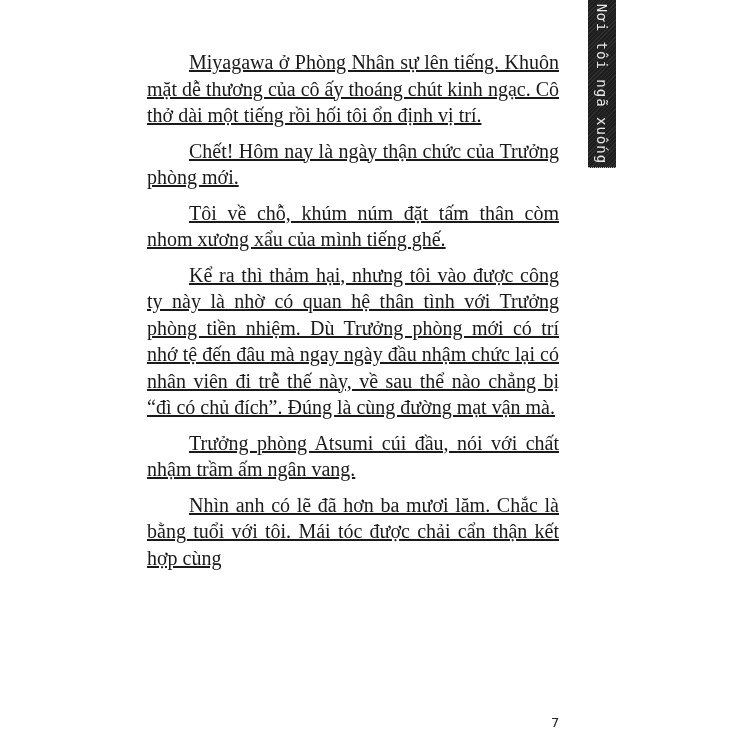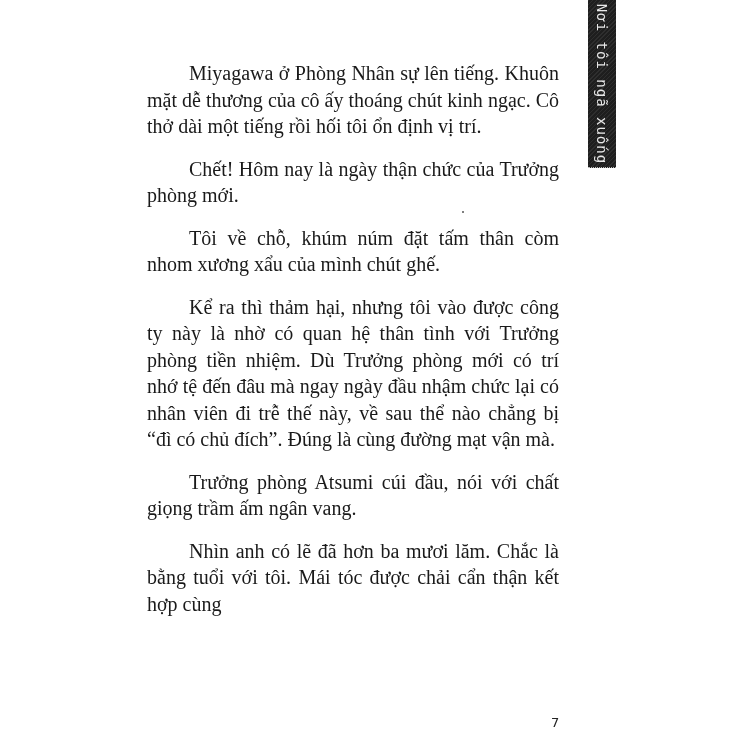--- a/index.html
+++ b/index.html
@@ -46,24 +46,25 @@
     }
     .body-text {
       position: absolute;
       left: 147px;
       top: 44px;
       width: 412px;
       font-size: 20px;
       line-height: 26.5px;
     }
     .para {
-      margin: 16px 0 9px 0;
+      margin: 5px 0 9px 0;
       text-align: justify;
       text-indent: 42px;
       hyphens: none;
+      text-decoration: underline;
     }
     .page-number {
       position: absolute;
       left: 551px;
       top: 715px;
       font-family: "DejaVu Sans", "Liberation Sans", sans-serif;
       font-size: 13px;
       color: #222222;
     }
     .speck {
@@ -81,23 +82,23 @@
 
 <div class="page">
 
   <div class="side-tab">
     <span class="side-tab-text">Nơi tôi ngã xuống</span>
   </div>
 
   <div class="body-text">
     <p class="para">Miyagawa ở Phòng Nhân sự lên tiếng. Khuôn mặt dễ thương của cô ấy thoáng chút kinh ngạc. Cô thở dài một tiếng rồi hối tôi ổn định vị trí.</p>
     <p class="para">Chết! Hôm nay là ngày thận chức của Trưởng phòng mới.</p>
-    <p class="para">Tôi về chỗ, khúm núm đặt tấm thân còm nhom xương xẩu của mình chút ghế.</p>
+    <p class="para">Tôi về chỗ, khúm núm đặt tấm thân còm nhom xương xẩu của mình tiếng ghế.</p>
     <p class="para">Kể ra thì thảm hại, nhưng tôi vào được công ty này là nhờ có quan hệ thân tình với Trưởng phòng tiền nhiệm. Dù Trưởng phòng mới có trí nhớ tệ đến đâu mà ngay ngày đầu nhậm chức lại có nhân viên đi trễ thế này, về sau thể nào chẳng bị “đì có chủ đích”. Đúng là cùng đường mạt vận mà.</p>
-    <p class="para">Trưởng phòng Atsumi cúi đầu, nói với chất giọng trầm ấm ngân vang.</p>
+    <p class="para">Trưởng phòng Atsumi cúi đầu, nói với chất nhậm trầm ấm ngân vang.</p>
     <p class="para">Nhìn anh có lẽ đã hơn ba mươi lăm. Chắc là bằng tuổi với tôi. Mái tóc được chải cẩn thận kết hợp cùng</p>
   </div>
 
   <div class="speck"></div>
 
   <div class="page-number">7</div>
 
 </div>
 
 </body></html>

